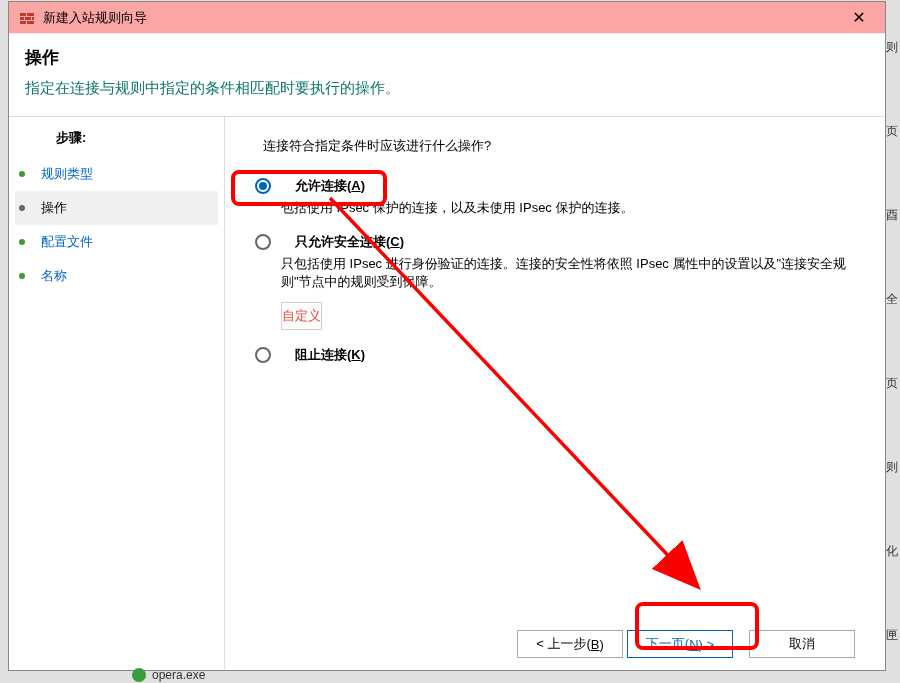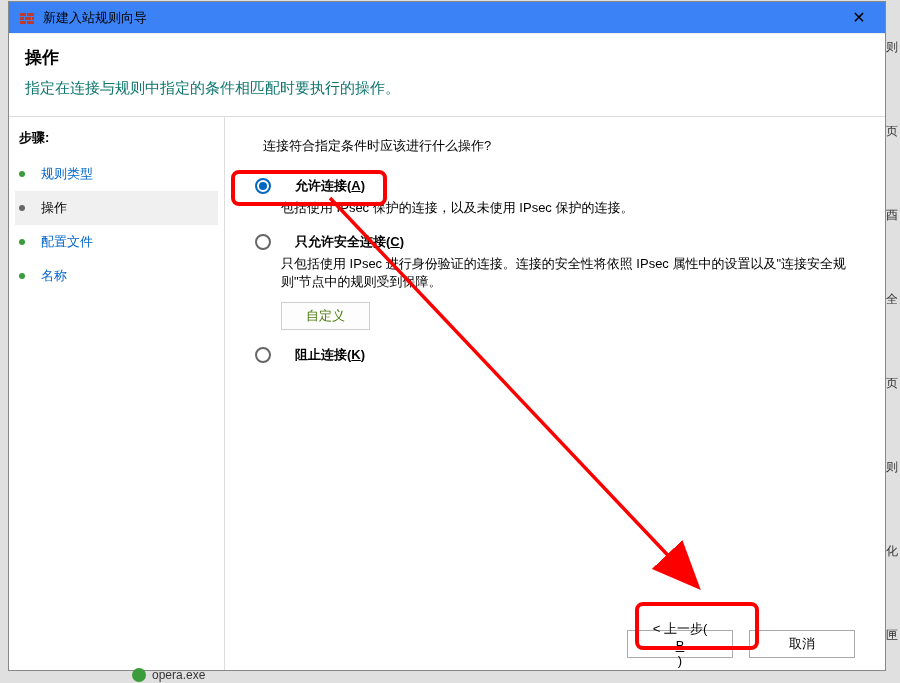--- a/index.html
+++ b/index.html
@@ -21,21 +21,21 @@
       background: #fff;
       border: 1px solid #888;
       display: flex;
       flex-direction: column;
     }
     .titlebar {
       height: 32px;
       display: flex;
       align-items: center;
       padding: 0 10px;
-      background: #3b82f6;
+      background: #fca5a5;
       border-bottom: 1px solid #eee;
       position: relative;
     }
     .titlebar-icon {
       width: 16px; height: 16px;
       margin-right: 8px;
     }
     .titlebar-title {
       font-size: 13px;
       color: #000;
@@ -74,20 +74,21 @@
       width: 216px;
       border-right: 1px solid #ddd;
       background: #fff;
       padding: 8px 6px;
     }
     .sidebar-heading {
       font-size: 13px;
       font-weight: bold;
       color: #000;
       padding: 4px 4px 10px 4px;
+      margin-left: 37px;
     }
     .sidebar-item {
       display: flex;
       align-items: center;
       padding: 8px 4px;
       font-size: 13px;
       cursor: pointer;
       gap: 16px;
     }
     .sidebar-item.link { color: #0066cc; }
@@ -147,23 +148,23 @@
     .option-desc {
       font-size: 13px;
       color: #000;
       margin-left: 26px;
       margin-top: 4px;
       line-height: 1.4;
     }
     .customize-btn {
       margin-left: 26px;
       margin-top: 10px;
-      padding: 4px 24px;
-      font-size: 13px;
-      color: #4d7c0f;
+      padding: 4px 0;
+      font-size: 13px;
+      color: #ef4444;
       background: #fdfdfd;
       border: 1px solid #d0d0d0;
       cursor: not-allowed;
     }
     .footer {
       margin-top: auto;
       display: flex;
       justify-content: flex-end;
       gap: 4px;
       padding-top: 20px;
@@ -173,21 +174,20 @@
       height: 28px;
       font-size: 13px;
       padding: 0 12px;
       background: #fff;
       border: 1px solid #aaa;
       cursor: pointer;
       display: inline-flex;
       align-items: center;
       justify-content: center;
       white-space: nowrap;
-      flex-direction: column;
     }
     .btn.primary {
       border-color: #0067c0;
       color: #0067c0;
     }
     .rstrip {
       position: absolute;
       right: 0; top: 0; height: 100%; width: 14px;
       overflow: hidden;
       font-size: 12px;
@@ -298,20 +298,25 @@
         </div>
 
       </div>
 
       <div class="footer">
         <button class="btn">
             <span>&lt; 上一步(</span>
             <u>B</u>
             <span>)</span>
           </button>
+        <button class="btn primary">
+            <span>下一页(</span>
+            <u>N</u>
+            <span>) &gt;</span>
+          </button>
         <button class="btn" style="margin-left:12px;">取消</button>
       </div>
 
     </div>
   </div>
 </div>
 
 <div class="rstrip">
   <span>则</span>
   <span>页</span>

